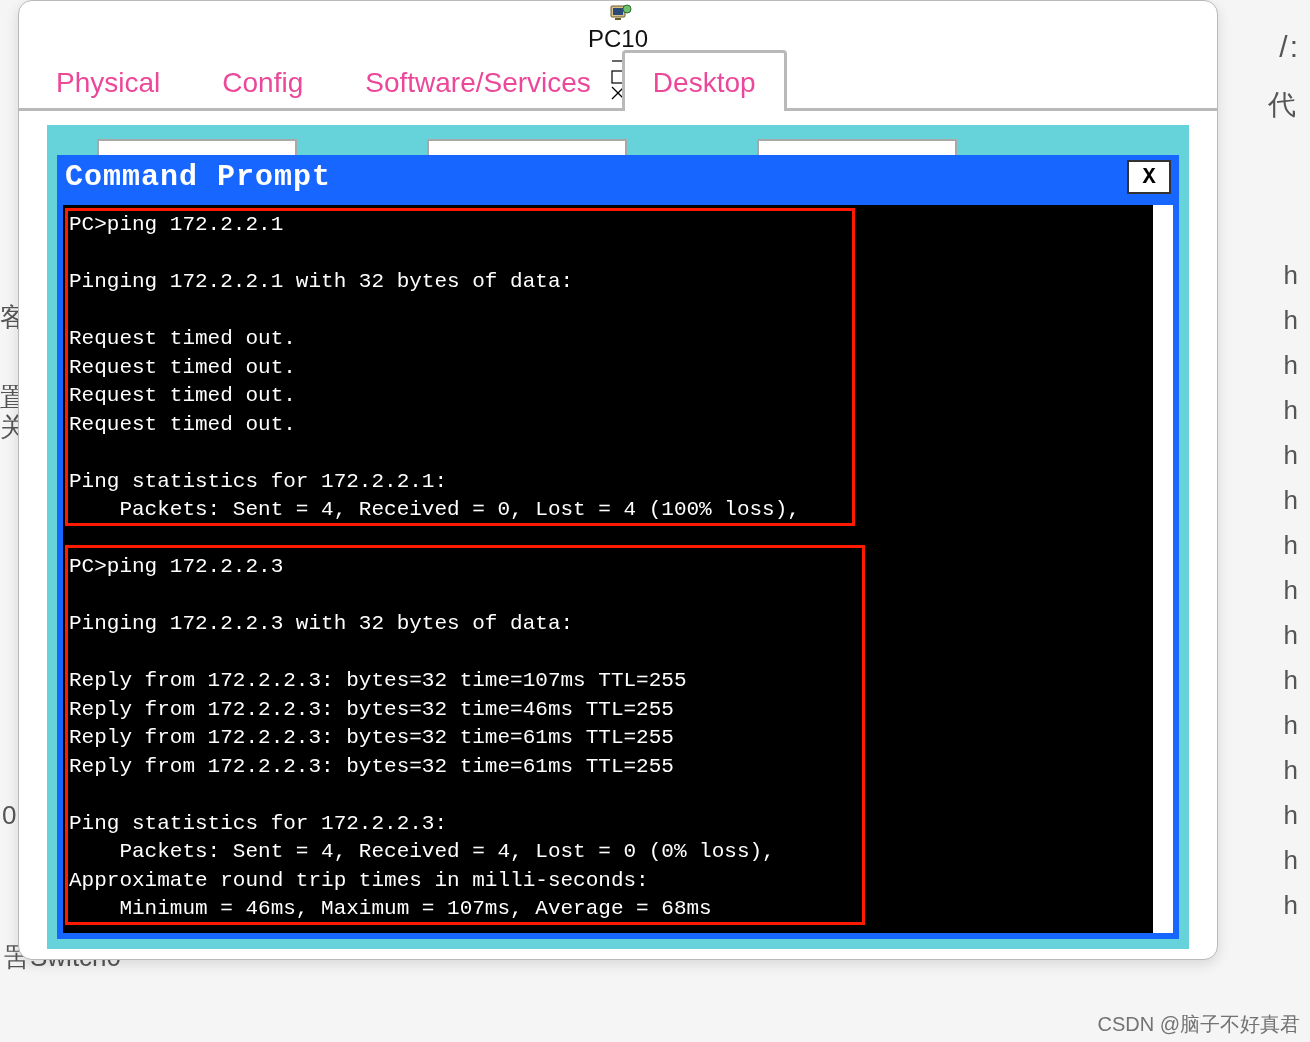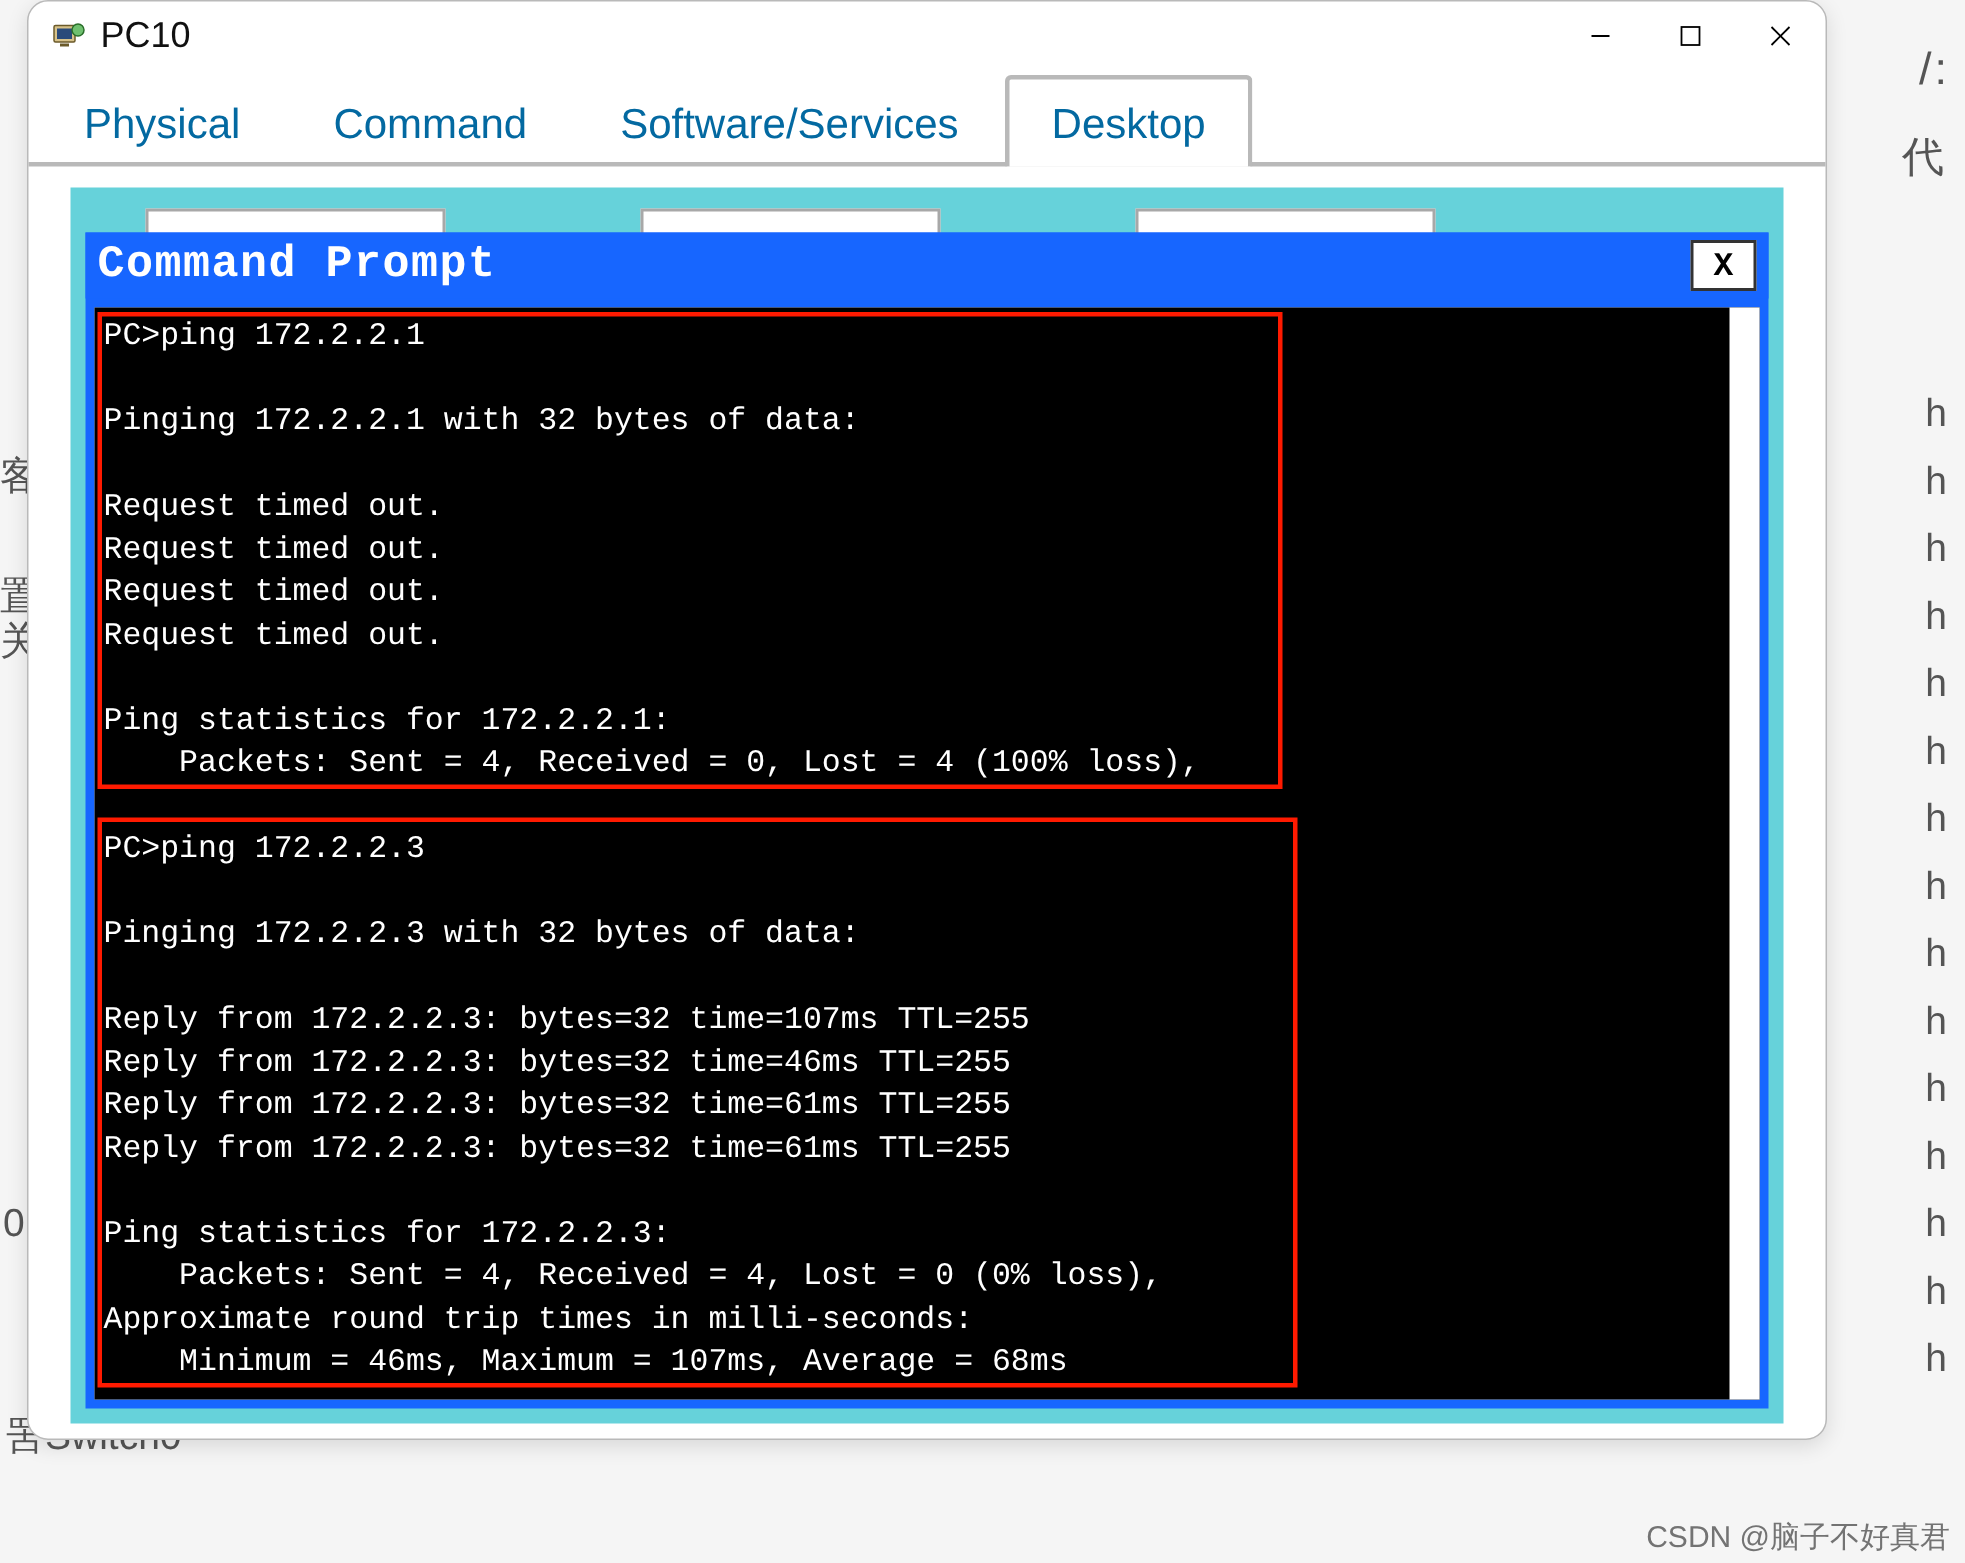--- a/index.html
+++ b/index.html
@@ -5,29 +5,29 @@
   * { box-sizing: border-box; }
   html, body { margin: 0; padding: 0; font-family: "Segoe UI", Arial, sans-serif; background: #f5f5f5; overflow: hidden; width: 1310px; height: 1042px; }
 
   .bg-text { position: absolute; color: #555; font-size: 26px; }
 
   .window {
     position: absolute; left: 18px; top: 0; width: 1200px; height: 960px;
     background: #ffffff; border: 1.5px solid #b9b9b9; border-radius: 14px;
     box-shadow: 0 4px 14px rgba(0,0,0,0.12);
   }
-  .titlebar { height: 46px; display: flex; align-items: center; }
+  .titlebar { height: 46px; display: flex; align-items: center; flex-direction: column; }
   .titlebar .icon { width: 24px; height: 24px; margin: 0 10px 0 14px; display:inline-block;}
   .titlebar .title { font-size: 24px; color: #111; flex: 0 0 auto; }
   .titlebar .spacer { flex: 1 1 auto; }
   .wbtn { width: 60px; height: 46px; display: flex; align-items: center; justify-content: center; }
   .wbtn svg { stroke: #000; stroke-width: 1.2; fill: none; }
 
   .tabs { display: flex; border-bottom: 3px solid #b9b9b9; padding-left: 6px; gap: 0; }
-  .tab { padding: 14px 28px 12px 28px; font-size: 28px; color: #0369a1; border: 3px solid transparent; border-bottom: none; position: relative; top: 3px; background: transparent; }
+  .tab { padding: 14px 28px 12px 28px; font-size: 28px; color: #ec4899; border: 3px solid transparent; border-bottom: none; position: relative; top: 3px; background: transparent; }
   .tab.active { border-color: #b9b9b9; background: #fff; border-top-left-radius: 4px; border-top-right-radius: 4px; }
   .tab.active::after { content:""; position:absolute; left:0; right:0; bottom:-3px; height:3px; background:#fff; }
 
   .desktop-area { position: absolute; left: 28px; right: 28px; top: 124px; bottom: 10px; background: #66d2da; padding: 10px; }
   .desktop-inner { position: relative; width: 100%; height: 100%; }
 
   .app-titles { position: absolute; left: 14px; right: 14px; top: 4px; height: 28px; display:flex; gap: 130px; padding-left: 26px;}
   .app-titles .seg { width: 200px; height: 24px; background: #ffffff; border: 2px solid #a8a8a8; }
 
   .cmd-window { position: absolute; left: 0; right: 0; top: 20px; bottom: 0; background: #1766ff; }
@@ -97,21 +97,21 @@
     <div class="wbtn">
       <svg width="16" height="16">
           <line x1="2" y1="2" x2="14" y2="14"></line>
           <line x1="14" y1="2" x2="2" y2="14"></line>
         </svg>
     </div>
   </div>
 
   <div class="tabs">
     <div class="tab">Physical</div>
-    <div class="tab">Command</div>
+    <div class="tab">Config</div>
     <div class="tab">Software/Services</div>
     <div class="tab active">Desktop</div>
   </div>
 
   <div class="desktop-area">
     <div class="desktop-inner">
       <div class="app-titles">
         <div class="seg"></div>
         <div class="seg"></div>
         <div class="seg"></div>

